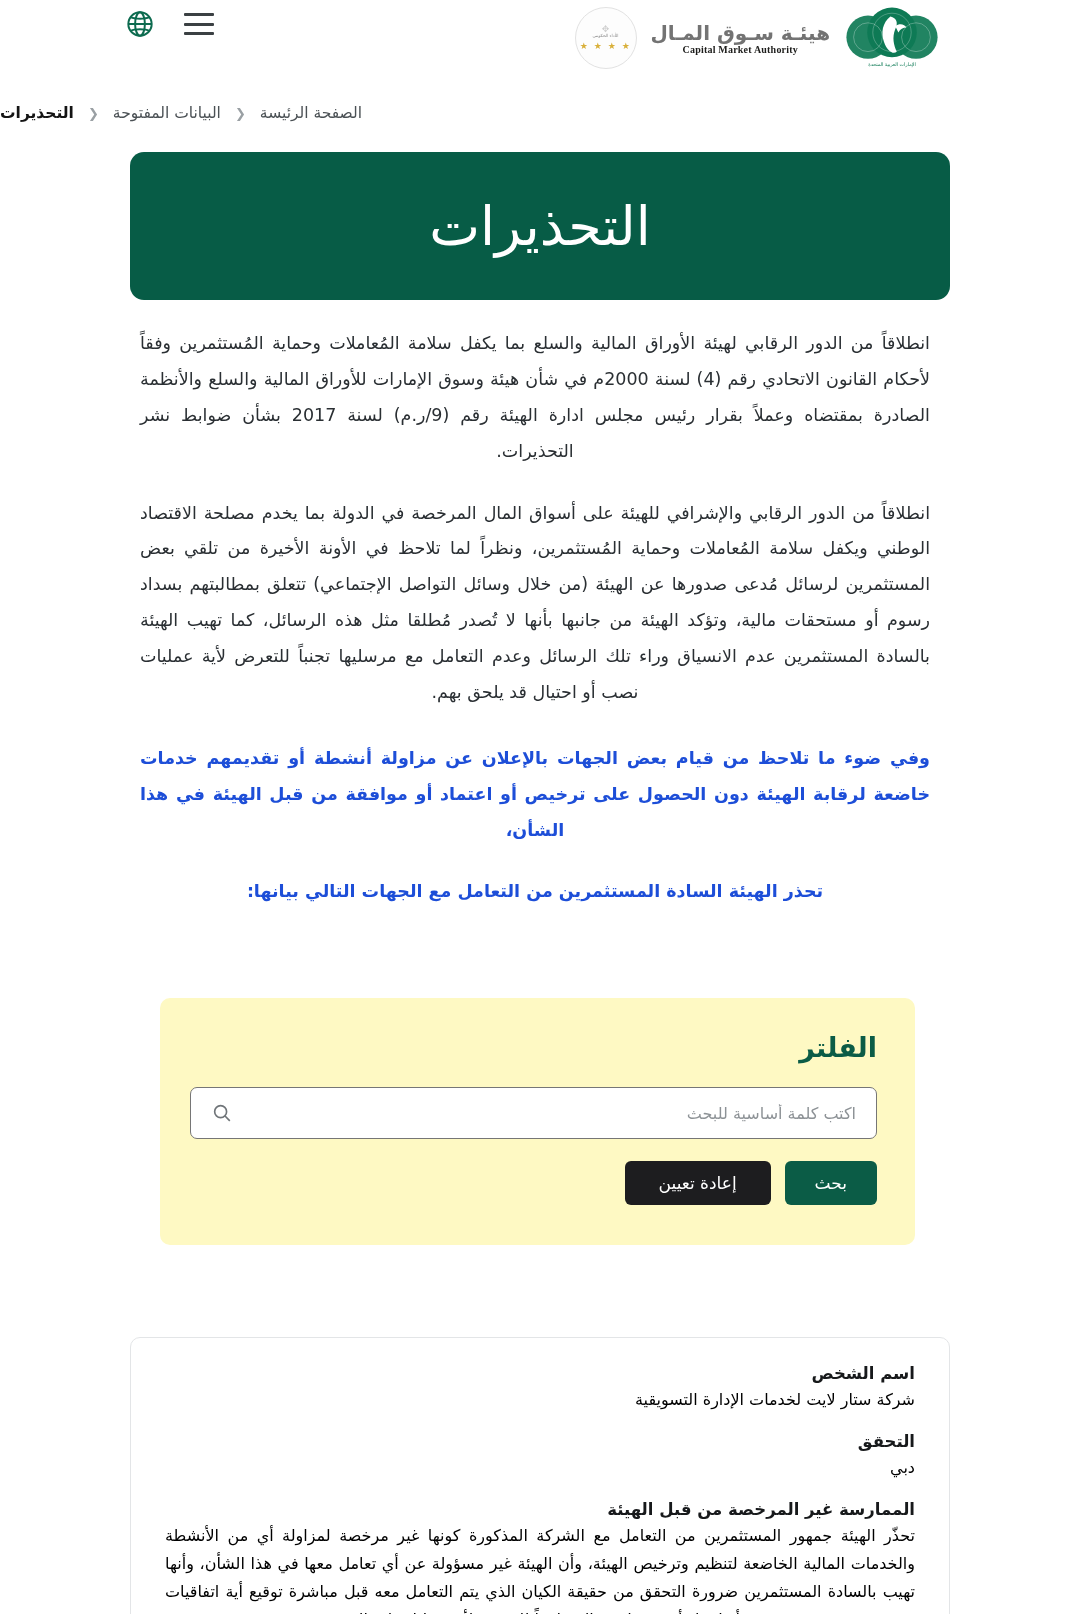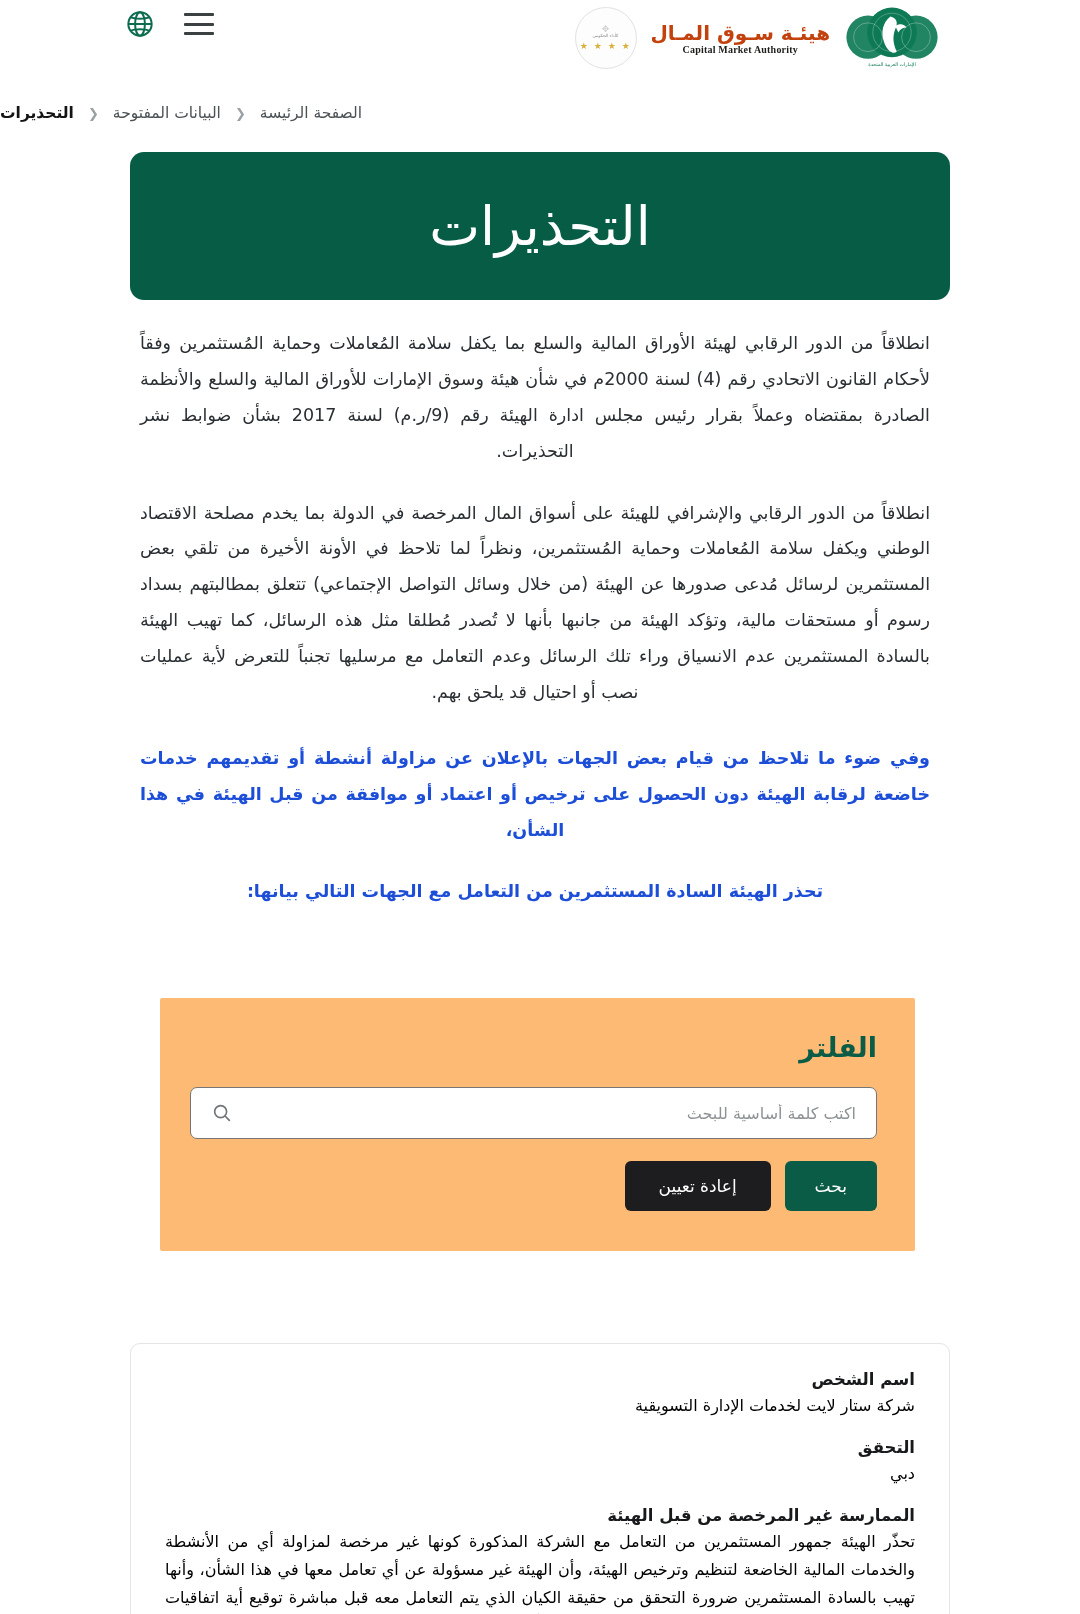--- a/index.html
+++ b/index.html
@@ -50,21 +50,21 @@
     width: 62px; height: 62px; border-radius: 50%;
     border: 1px solid #e2e2e2;
     display: flex; flex-direction: column; align-items: center; justify-content: center;
     background: #fdfdfd;
   }
   .logo-badge .bstars { font-size: 9px; color: #d9b03a; letter-spacing: 1.5px; line-height: 1; margin-top:3px;}
   .logo-badge .btxt { font-size: 4.3px; color: #8b8b8b; letter-spacing: .2px; line-height: 1.15; text-align:center; }
   .logo-badge .bmark { font-size: 9px; color: #cfcfcf; line-height: 1;}
   .logo-words { text-align: center; line-height: 1.1; }
   .logo-words .ar {
-    font-size: 20px; font-weight: 700; color: #c2410c; letter-spacing: 3px;
+    font-size: 20px; font-weight: 700; color: #737373; letter-spacing: 3px;
     font-family: "DejaVu Sans", sans-serif;
   }
   .logo-words .en {
     font-size: 10px; font-weight: 700; color: #1d1d1b;
     font-family: "Liberation Serif", serif; letter-spacing: .2px;
   }
   .falcon-emblem { width: 96px; height: 66px; }
 
   
   .breadcrumb {
@@ -104,22 +104,22 @@
     text-align: justify;
     text-align-last: center;
   }
   .para.bold { font-weight: 700; color: #1d4ed8; }
   .para.lead-bold { margin-top: 30px; }
   .para.single { text-align: right; text-align-last: center; margin-top: 26px; }
 
   
   .filter-panel {
     margin: 88px 165px 0 160px;
-    background: #fdba74;
-    border-radius: 2px;
+    background: #fef9c3;
+    border-radius: 10px;
     padding: 34px 38px 40px 30px;
   }
   .filter-title {
     color: #0b5c46;
     font-size: 27px;
     font-weight: 700;
     text-align: right;
     margin-bottom: 24px;
   }
   .search-wrap {
@@ -150,21 +150,21 @@
     display: flex;
     justify-content: flex-start;
     gap: 14px;
   }
   .btn {
     border: none;
     border-radius: 6px;
     font-family: inherit;
     font-size: 17px;
     cursor: pointer;
-    height: 50px;
+    height: 44px;
     padding: 0 30px;
     color: #ffffff;
   }
   .btn-search { background: #0b5c46; min-width: 86px; }
   .btn-reset { background: #1d1d1f; min-width: 146px; }
 
   
   .result-card {
     margin: 92px 130px 0 130px;
     border: 1px solid #e3e5e7;

